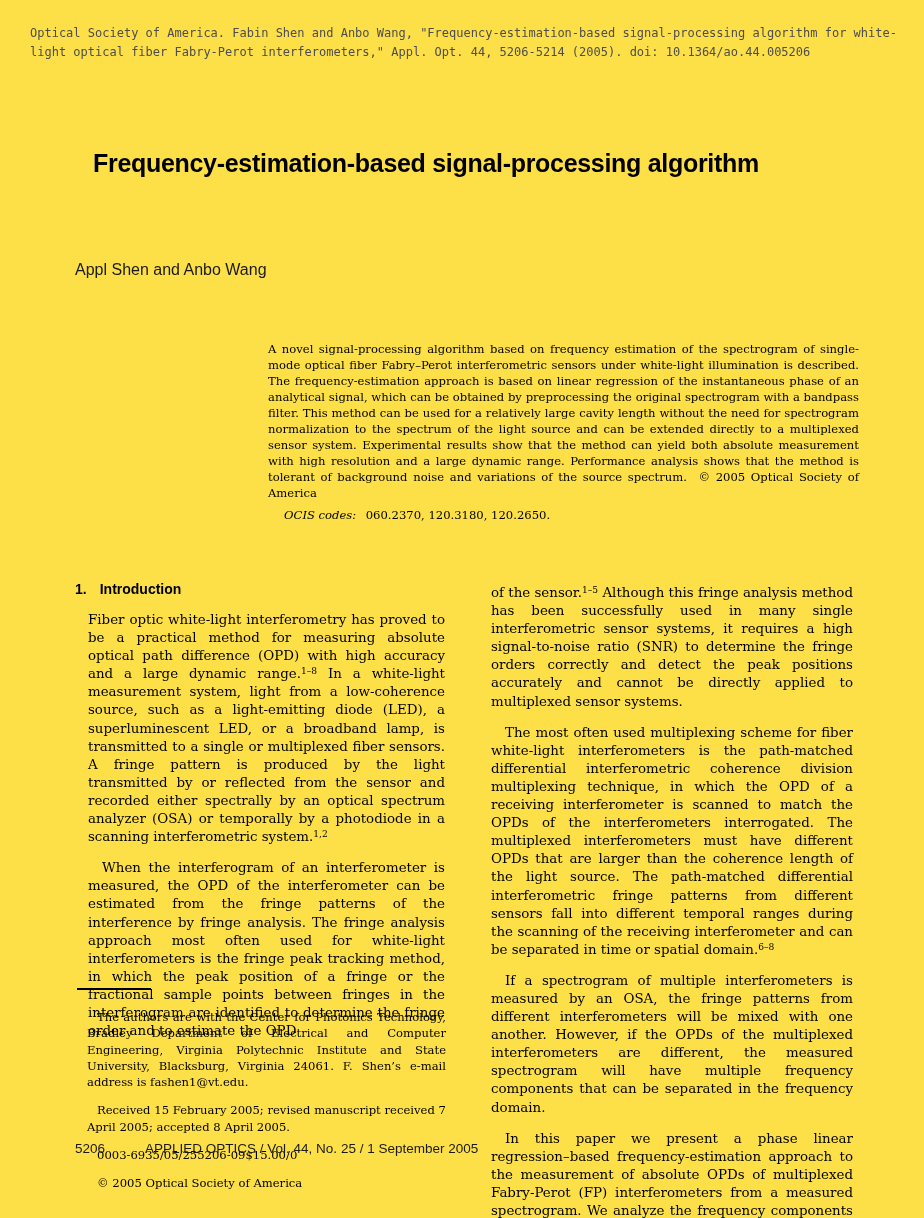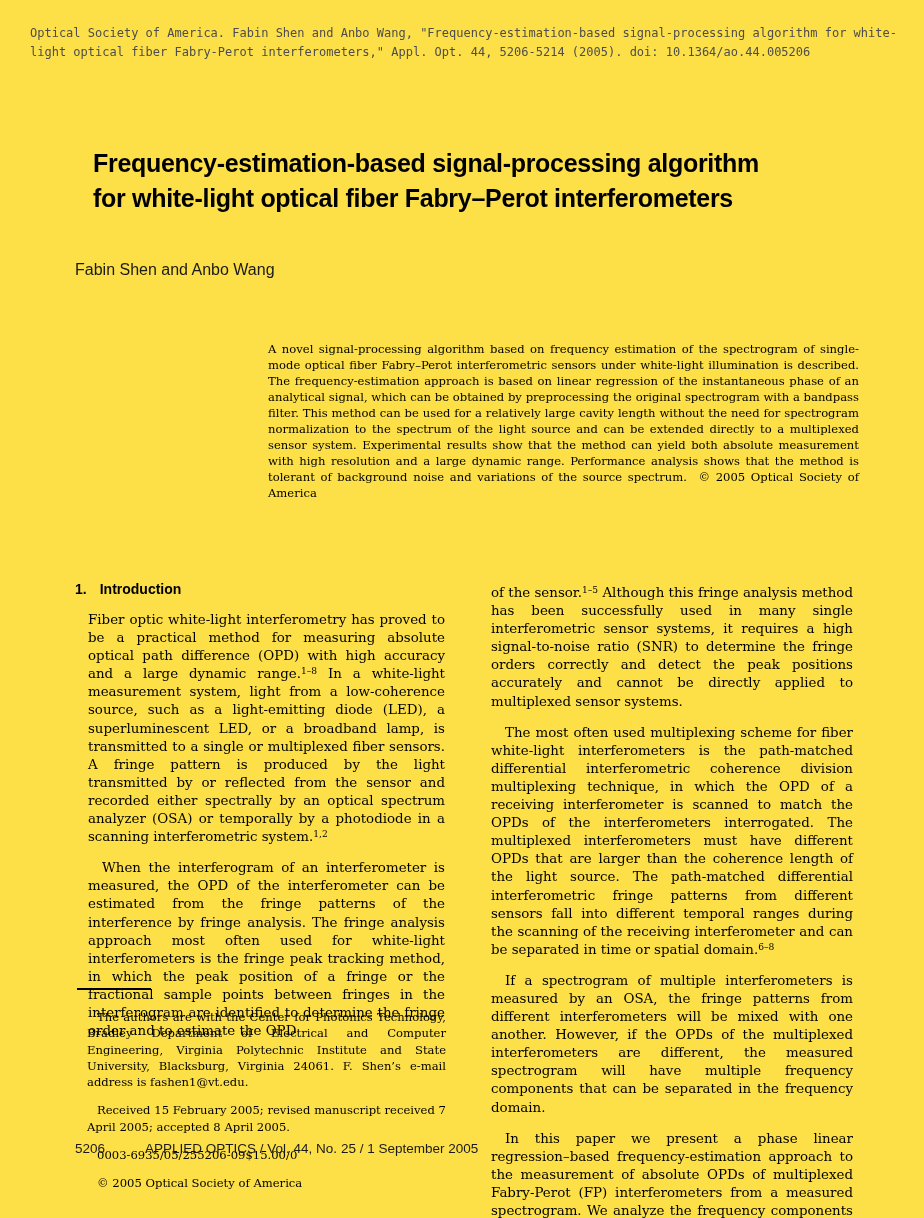--- a/index.html
+++ b/index.html
@@ -67,27 +67,27 @@
 
 <div class="page">
 
   <div class="citation">
     <div>Optical Society of America. Fabin Shen and Anbo Wang, "Frequency-estimation-based signal-processing algorithm for white-</div>
     <div>light optical fiber Fabry-Perot interferometers," Appl. Opt. 44, 5206-5214 (2005). doi: 10.1364/ao.44.005206</div>
   </div>
 
   <div class="paper-title">
     <div>Frequency-estimation-based signal-processing algorithm</div>
-    <div>for white-light optical fiber Fabry–Perot interferometers</div>
   </div>
 
-  <div class="authors">Fabin Shen and Anbo Wang</div>
+  <div class="authors">Appl Shen and Anbo Wang</div>
 
   <div class="abstract">
     <p><span>A novel signal-processing algorithm based on frequency estimation of the spectrogram of single-mode optical fiber Fabry–Perot interferometric sensors under white-light illumination is described. The frequency-estimation approach is based on linear regression of the instantaneous phase of an analytical signal, which can be obtained by preprocessing the original spectrogram with a bandpass filter. This method can be used for a relatively large cavity length without the need for spectrogram normalization to the spectrum of the light source and can be extended directly to a multiplexed sensor system. Experimental results show that the method can yield both absolute measurement with high resolution and a large dynamic range. Performance analysis shows that the method is tolerant of background noise and variations of the source spectrum.  © 2005 Optical Society of America</span></p>
+    <p class="ocis"><span style="font-style: italic;">OCIS codes:</span><span>  060.2370, 120.3180, 120.2650.</span></p>
   </div>
 
   <div class="column col-left">
     <h2 class="section-heading">
       <span class="num">1.</span><span>Introduction</span>
     </h2>
     <p><span>Fiber optic white-light interferometry has proved to be a practical method for measuring absolute optical path difference (OPD) with high accuracy and a large dynamic range.</span><sup>1–8</sup><span> In a white-light measurement system, light from a low-coherence source, such as a light-emitting diode (LED), a superluminescent LED, or a broadband lamp, is transmitted to a single or multiplexed fiber sensors. A fringe pattern is produced by the light transmitted by or reflected from the sensor and recorded either spectrally by an optical spectrum analyzer (OSA) or temporally by a photodiode in a scanning interferometric system.</span><sup>1,2</sup></p>
     <p class="indent"><span>When the interferogram of an interferometer is measured, the OPD of the interferometer can be estimated from the fringe patterns of the interference by fringe analysis. The fringe analysis approach most often used for white-light interferometers is the fringe peak tracking method, in which the peak position of a fringe or the fractional sample points between fringes in the interferogram are identified to determine the fringe order and to estimate the OPD</span></p>
   </div>
 

